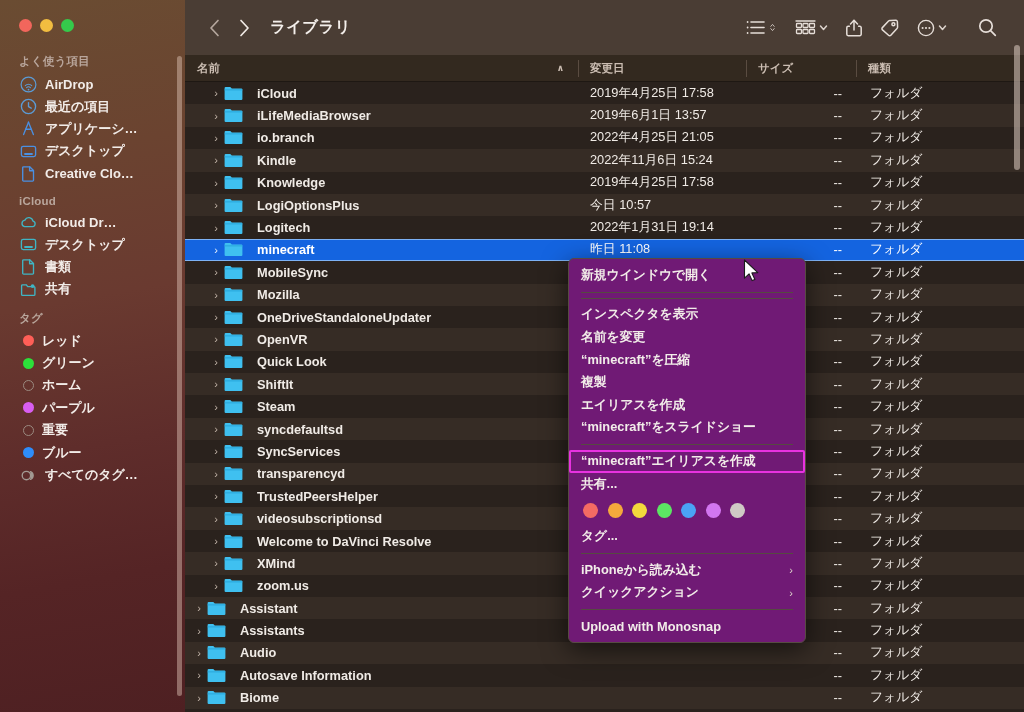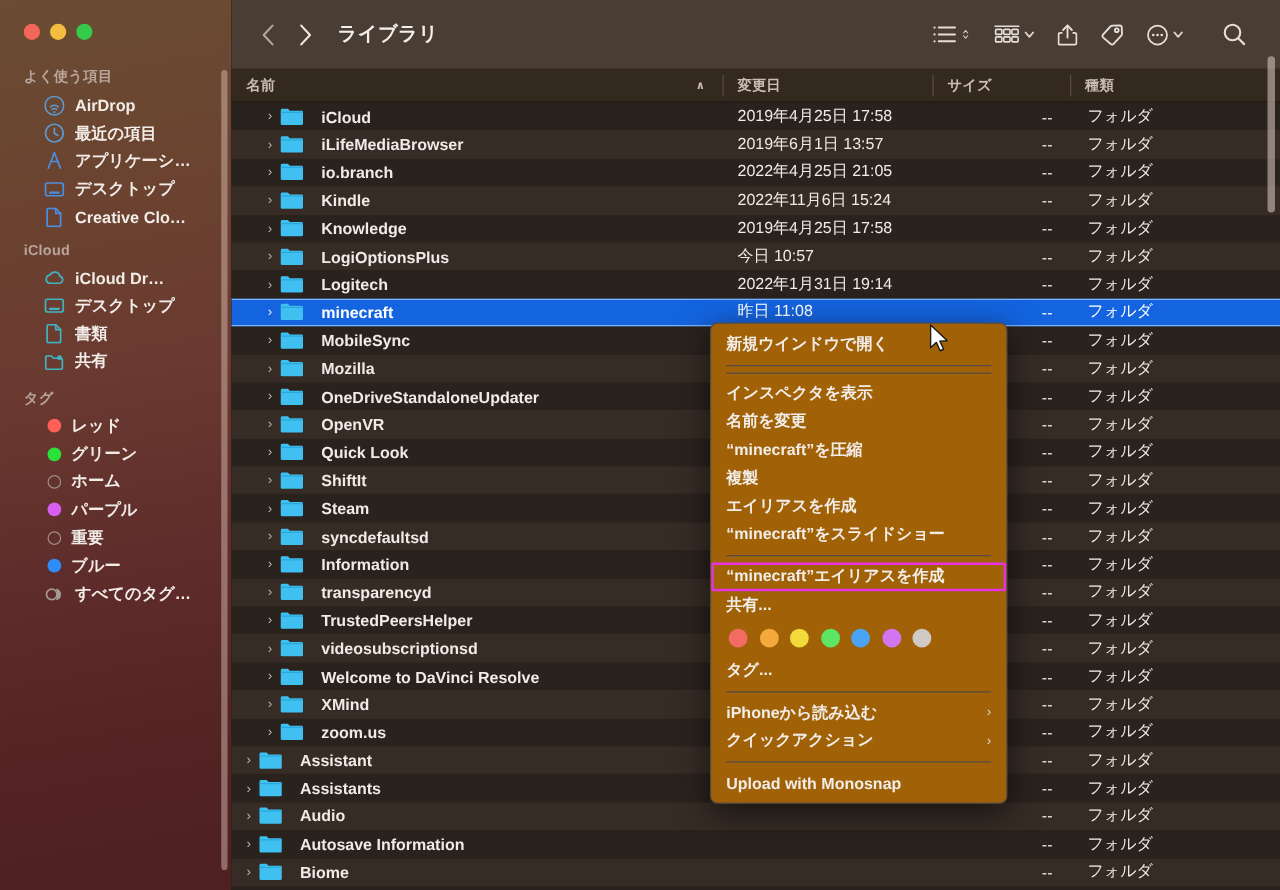--- a/index.html
+++ b/index.html
@@ -44,21 +44,21 @@
   .sb-section {
     font-size: 11.5px;
     color: #b9a69c;
     font-weight: 700;
     padding: 10px 0 4px 19px;
     letter-spacing: .2px;
   }
   .sb-item {
     display: flex; align-items: center;
     height: 22.4px;
-    padding-left: 35px;
+    padding-left: 20px;
     gap: 8px;
     color: #f2ece8;
     font-size: 13px;
     font-weight: 600;
     white-space: nowrap;
     cursor: default;
   }
   .sb-item .sb-label { overflow: hidden; text-overflow: ellipsis; }
   .sb-ic { width: 17px; height: 17px; flex: 0 0 17px; display:block; }
   .dot { width: 11px; height: 11px; border-radius: 50%; flex: 0 0 11px; margin-left: 3px; }
@@ -181,21 +181,21 @@
     background: rgba(222,205,195,0.55);
     border-radius: 3px;
     z-index: 30;
   }
 
   
   #ctxmenu {
     position: absolute;
     left: 383px; top: 258px;
     width: 238px;
-    background: #a16207;
+    background: #701a75;
     border: 0.5px solid #574b42;
     border-radius: 6px;
     box-shadow: 0 7px 26px rgba(0,0,0,0.58);
     padding: 5px 0 4px 0;
     z-index: 40;
     overflow: hidden;
   }
   .mi {
     height: 22.6px;
     display: flex;
@@ -701,21 +701,21 @@
         </div>
         <div class="row indent-1">
           <div class="c-name">
             <span class="disc">›</span>
             <span style="display: block; flex: 0 0 19px; margin-right: 7px;">
               <svg class="folder-ic" viewBox="0 0 19 15">
                 <path d="M0.6 2.1 a1.1 1.1 0 0 1 1.1 -1.1 h4.6 l1.5 1.6 h9.5 a1.1 1.1 0 0 1 1.1 1.1 v9.2 a1.1 1.1 0 0 1 -1.1 1.1 h-15.6 a1.1 1.1 0 0 1 -1.1 -1.1 z" fill="#3fc0f0"></path>
                 <path d="M0.6 3.3 h17.8 v1.1 h-17.8 z" fill="#2aa8dc"></path>
               </svg>
             </span>
-            <span>Information</span>
+            <span>SyncServices</span>
           </div>
           <div class="c-date"></div>
           <div class="c-size">--</div>
           <div class="c-kind">フォルダ</div>
         </div>
         <div class="row indent-1 alt">
           <div class="c-name">
             <span class="disc">›</span>
             <span style="display: block; flex: 0 0 19px; margin-right: 7px;">
               <svg class="folder-ic" viewBox="0 0 19 15">

